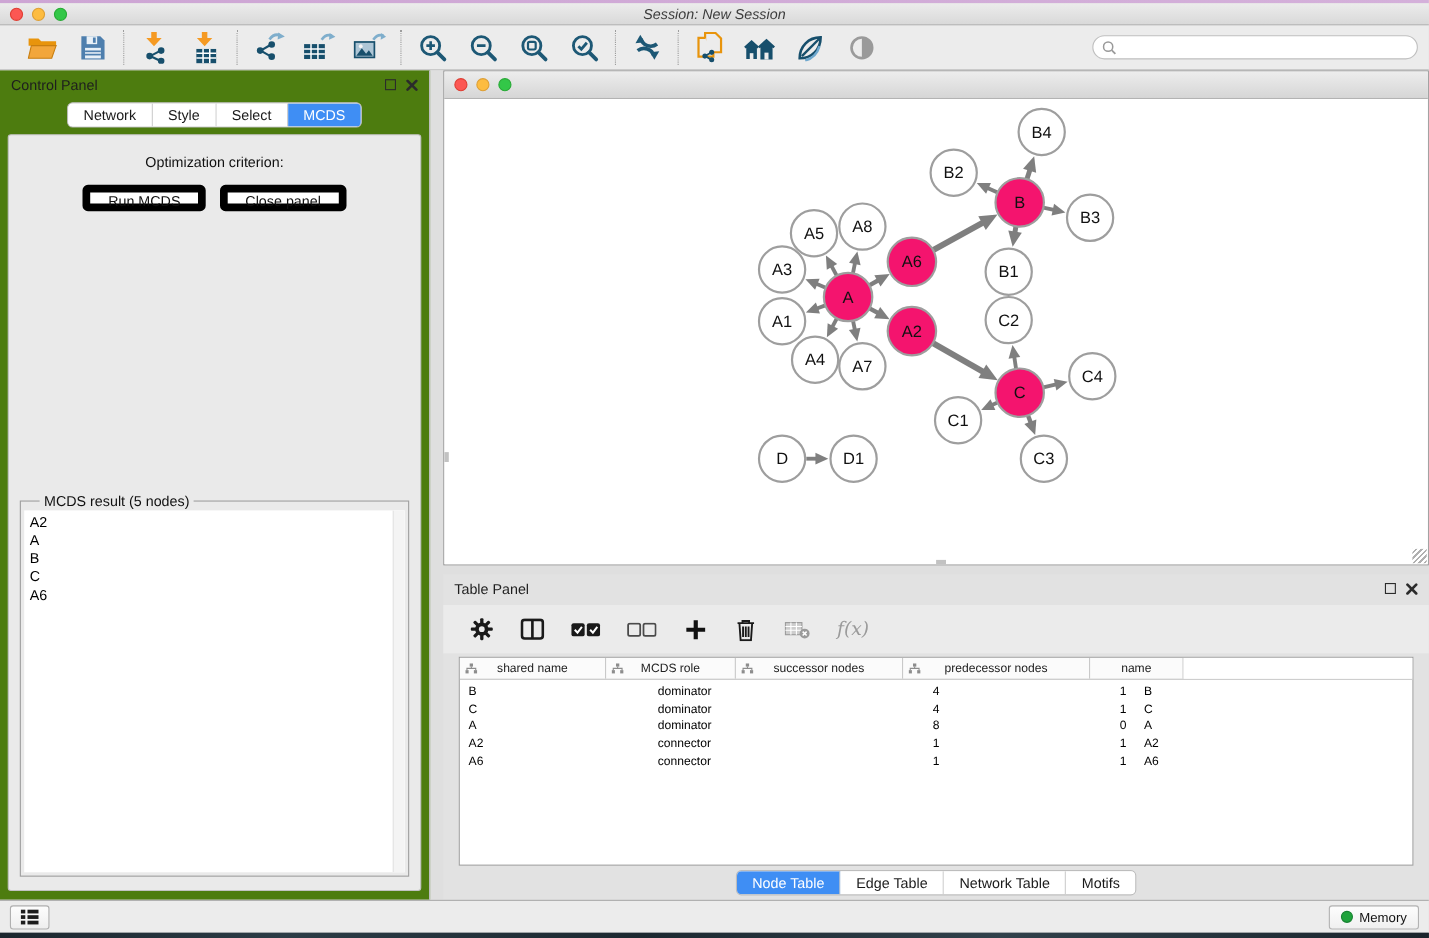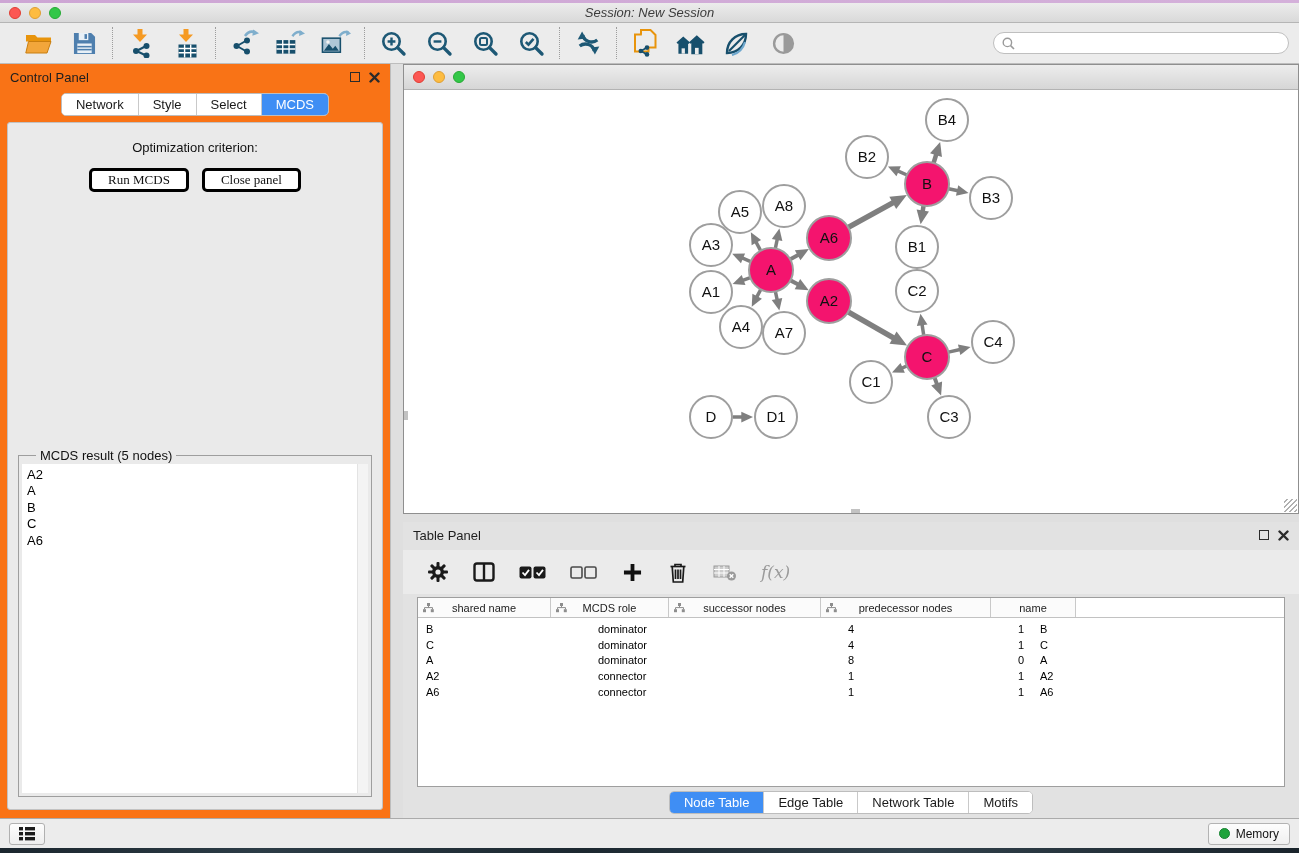--- a/index.html
+++ b/index.html
@@ -24,43 +24,43 @@
   .tsep { height:32px; border-left:1px dotted #9d9d9d; }
   .ticon { width:30px; height:30px; display:flex; align-items:center; justify-content:center; cursor:default; }
   .search-wrap { margin-left:auto; width:296px; height:22px; background:#fff; border:1px solid #bfbfbf; border-radius:11px;
                  display:flex; align-items:center; padding:0 8px; gap:5px; }
   .search-wrap input { border:none; outline:none; flex:1; font-size:12px; background:transparent; font-family:"Liberation Sans",sans-serif; }
 
   
   .workspace { flex:1; display:flex; background:#dfdfdf; min-height:0; }
 
   
-  .control-panel { width:391px; background:#f97316; border-right:1px solid #bdbdbd; display:flex; flex-direction:column; }
+  .control-panel { width:391px; background:#4d7c0f; border-right:1px solid #bdbdbd; display:flex; flex-direction:column; }
   .panel-titlebar { height:26px; display:flex; align-items:center; padding:0 10px; }
   .panel-title { font-size:13px; color:#1e1e1e; }
   .panel-ctrl { margin-left:auto; display:flex; align-items:center; gap:9px; }
   .float-btn { width:10px; height:10px; border:1.6px solid #2b2b2b; background:transparent; }
   .segmented { display:inline-flex; border:1px solid #bdbdbd; border-radius:5px; overflow:hidden; background:#fff; }
   .seg { display:flex; align-items:center; justify-content:center; height:21px; padding:0 14px; font-size:13px;
          color:#1a1a1a; border-right:1px solid #c9c9c9; background:#fff; white-space:nowrap; }
   .seg:last-child { border-right:none; }
   .seg.active { background:#3f8ef4; color:#fff; }
   .cp-tabs-row { display:flex; justify-content:center; margin:3px 0 6px; }
   .cp-card { flex:1; margin:0 7px 8px; background:#eaeaea; border:1px solid #c2c2c2; border-radius:3px;
              display:flex; flex-direction:column; min-height:0; }
   .opt-label { text-align:center; font-size:13px; color:#111; margin-top:17px; }
   .criterion-select { margin:10px auto 0; width:315px; height:24px; background:#fff; border:1px solid #b9b9b9; border-radius:4px;
                       display:flex; align-items:center; padding-left:10px; font-size:13px; color:#111; position:relative; }
   .stepper { position:absolute; right:3px; top:3px; bottom:3px; width:17px; background:#3f8ef4; border-radius:3px;
              display:flex; flex-direction:column; align-items:center; justify-content:center; gap:2px; }
   .tri-up { width:0; height:0; border-left:4px solid transparent; border-right:4px solid transparent; border-bottom:5px solid #fff; }
   .tri-dn { width:0; height:0; border-left:4px solid transparent; border-right:4px solid transparent; border-top:5px solid #fff; }
   .cp-buttons { display:flex; justify-content:center; gap:13px; margin-top:13px; }
-  .cp-buttons .btn { height:24px; padding:0 16px; background:#fff; border:3px solid #000000; border-radius:5px; font-size:13px; color:#111;
-                     font-family:Liberation Serif, serif; }
+  .cp-buttons .btn { height:24px; padding:0 16px; background:#fff; border:7px solid #000000; border-radius:5px; font-size:13px; color:#111;
+                     font-family:Liberation Sans, sans-serif; }
   .cp-spacer { flex:1; }
   .result-box { margin:0 10px 12px; height:342px; border:1px solid #9e9e9e; position:relative; padding:8px 3px 3px; }
   .result-legend { position:absolute; top:-8px; left:17px; background:#eaeaea; padding:0 4px; font-size:13px; color:#111; }
   .result-list { height:100%; background:#fff; position:relative; padding:3px 14px 0 5px; font-size:13px; color:#000; overflow:hidden; }
   .result-item { line-height:16.4px; }
   .scroll-track { position:absolute; right:0; top:0; bottom:0; width:11px; background:#f4f4f4; border-left:1px solid #e3e3e3; }
 
   
   .right-col { flex:1; display:flex; flex-direction:column; padding-left:12px; min-width:0; }
   .network-frame { height:450px; border:1px solid #8f8f8f; background:#fff; display:flex; flex-direction:column; position:relative; }

